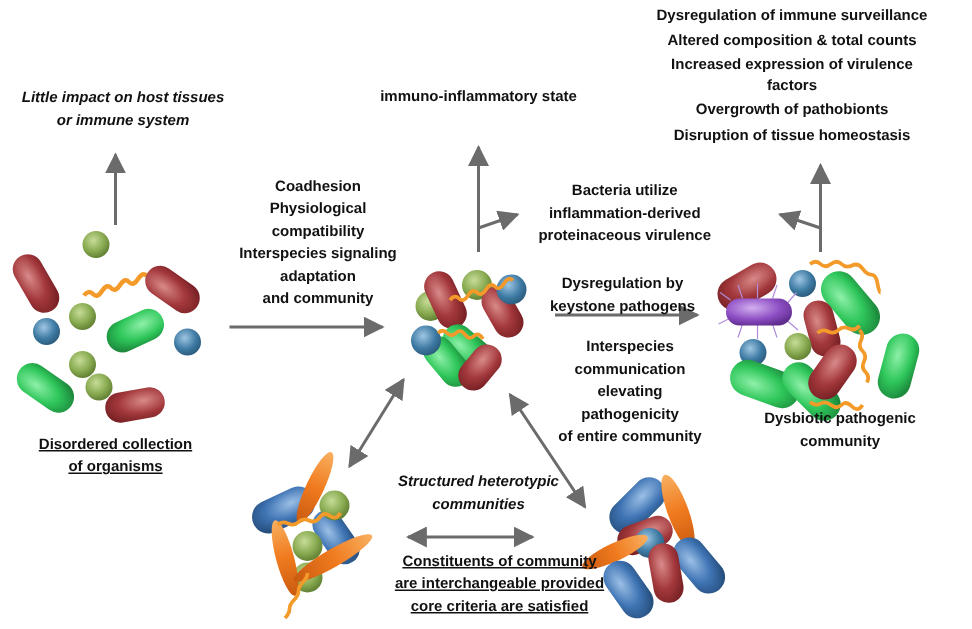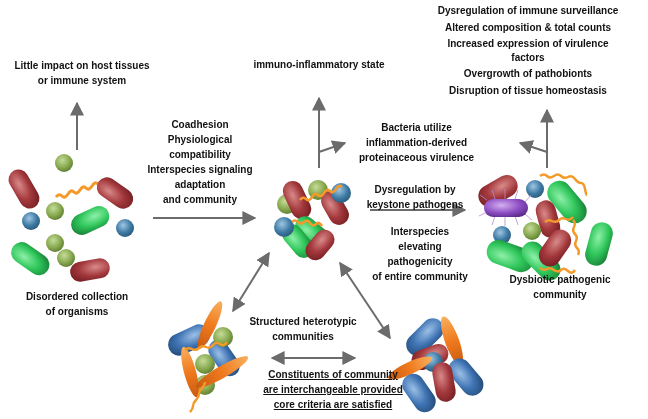--- a/index.html
+++ b/index.html
@@ -148,21 +148,21 @@
     <ellipse cx="452" cy="341" rx="7" ry="26" fill="url(#gFus)" transform="rotate(-20 452 341)"></ellipse>
     <rect x="420" y="338" width="20" height="38" rx="10" fill="url(#gRed)" transform="rotate(70 430 357)"></rect>
     <circle cx="433" cy="362" r="10" fill="url(#gCoccusB)"></circle>
     <rect x="455" y="356" width="22" height="42" rx="11" fill="url(#gBlue)" transform="rotate(-40 466 377)"></rect>
     <rect x="434" y="362" width="20" height="40" rx="10" fill="url(#gRed)" transform="rotate(-10 444 382)"></rect>
     <ellipse cx="410" cy="368" rx="6" ry="24" fill="url(#gFus)" transform="rotate(65 410 368)"></ellipse>
     <rect x="408" y="372" width="22" height="42" rx="11" fill="url(#gBlue)" transform="rotate(-35 419 393)"></rect>
   </g>
 </svg>
 
-<div class="lbl" style="left:2px; top:58px; width:160px;">
+<div class="lbl" style="left:2px; top:58px; width:160px;font-style:italic;">
   <div>Little impact on host tissues</div>
   <div>or immune system</div>
 </div>
 
 <div class="lbl" style="left:239px; top:57px; width:160px;">
   <div>immuno-inflammatory state</div>
 </div>
 
 <div class="lbl loose" style="left:412px; top:2px; width:232px;">
   <div>Dysregulation of immune surveillance</div>
@@ -172,52 +172,53 @@
   <div>Overgrowth of pathobionts</div>
   <div>Disruption of tissue homeostasis</div>
 </div>
 
 <div class="lbl" style="left:334px; top:120px; width:165px;">
   <div>Bacteria utilize</div>
   <div>inflammation-derived</div>
   <div>proteinaceous virulence</div>
 </div>
 
-<div class="lbl" style="left:130px; top:117px; width:140px;">
+<div class="lbl" style="left:142px; top:117px; width:140px;">
   <div>Coadhesion</div>
   <div>Physiological</div>
   <div>compatibility</div>
   <div>Interspecies signaling</div>
   <div>adaptation</div>
   <div>and community</div>
 </div>
 
 <div class="lbl" style="left:355px; top:182px; width:120px;">
   <div>Dysregulation by</div>
   <div>keystone pathogens</div>
 </div>
 
 <div class="lbl" style="left:360px; top:224px; width:120px;">
   <div>Interspecies</div>
+  <div>communication</div>
   <div>elevating</div>
   <div>pathogenicity</div>
   <div>of entire community</div>
 </div>
 
-<div class="lbl" style="left:2px; top:289px; width:150px;">
+<div class="lbl" style="left:2px; top:289px; width:150px;text-decoration:underline;">
   <div>Disordered collection</div>
   <div>of organisms</div>
 </div>
 
 <div class="lbl" style="left:490px; top:272px; width:140px;">
   <div>Dysbiotic pathogenic</div>
   <div>community</div>
 </div>
 
-<div class="lbl" style="left:228px; top:314px; width:150px;">
+<div class="lbl" style="left:244px; top:314px; width:150px;font-style:italic;">
   <div>Structured heterotypic</div>
   <div>communities</div>
 </div>
 
 <div class="lbl" style="left:238px; top:367px; width:190px;text-decoration:underline;">
   <div>Constituents of community</div>
   <div>are interchangeable provided</div>
   <div>core criteria are satisfied</div>
 </div>
 

